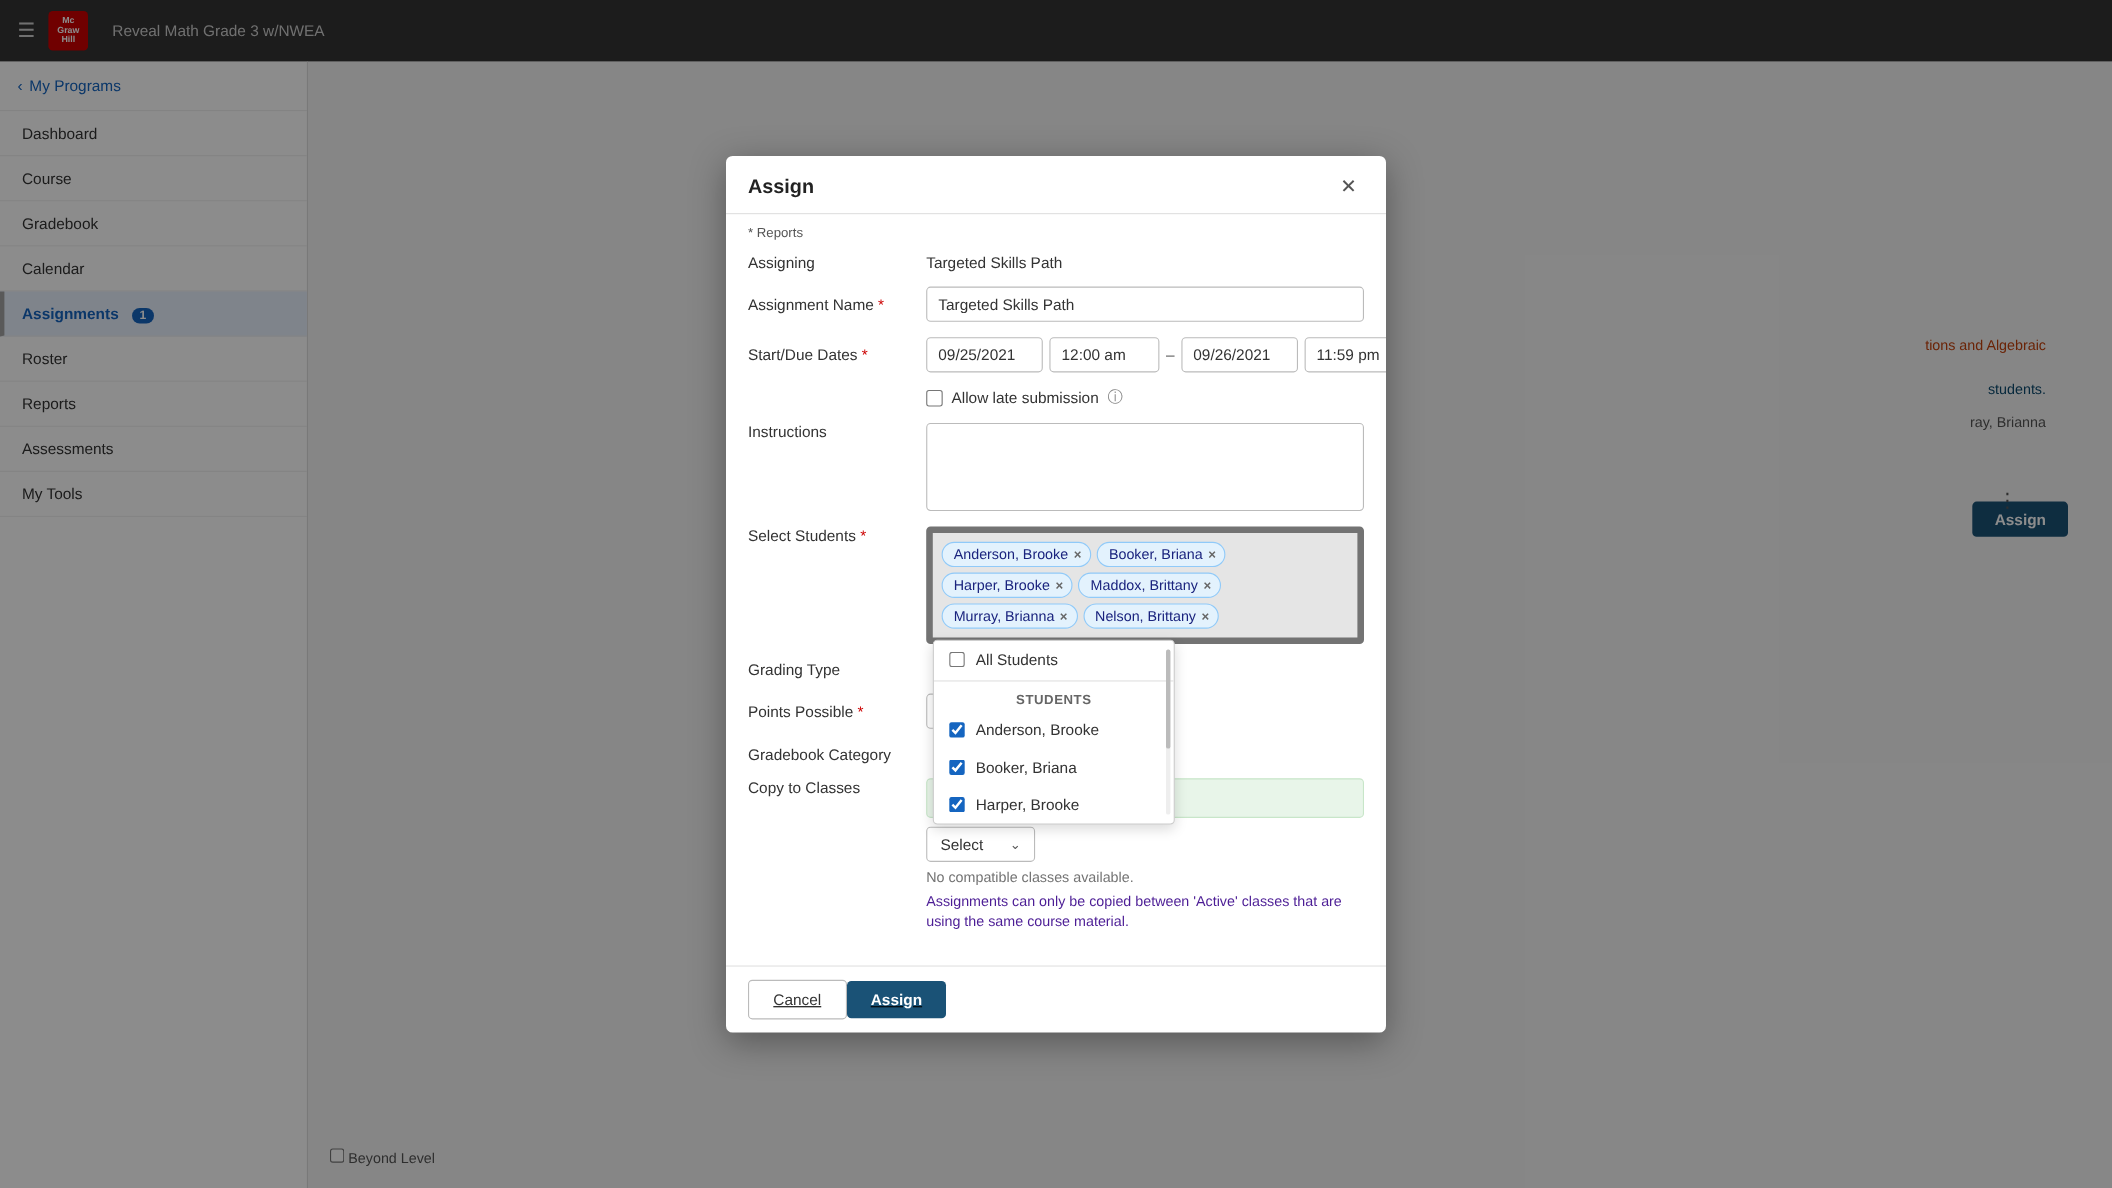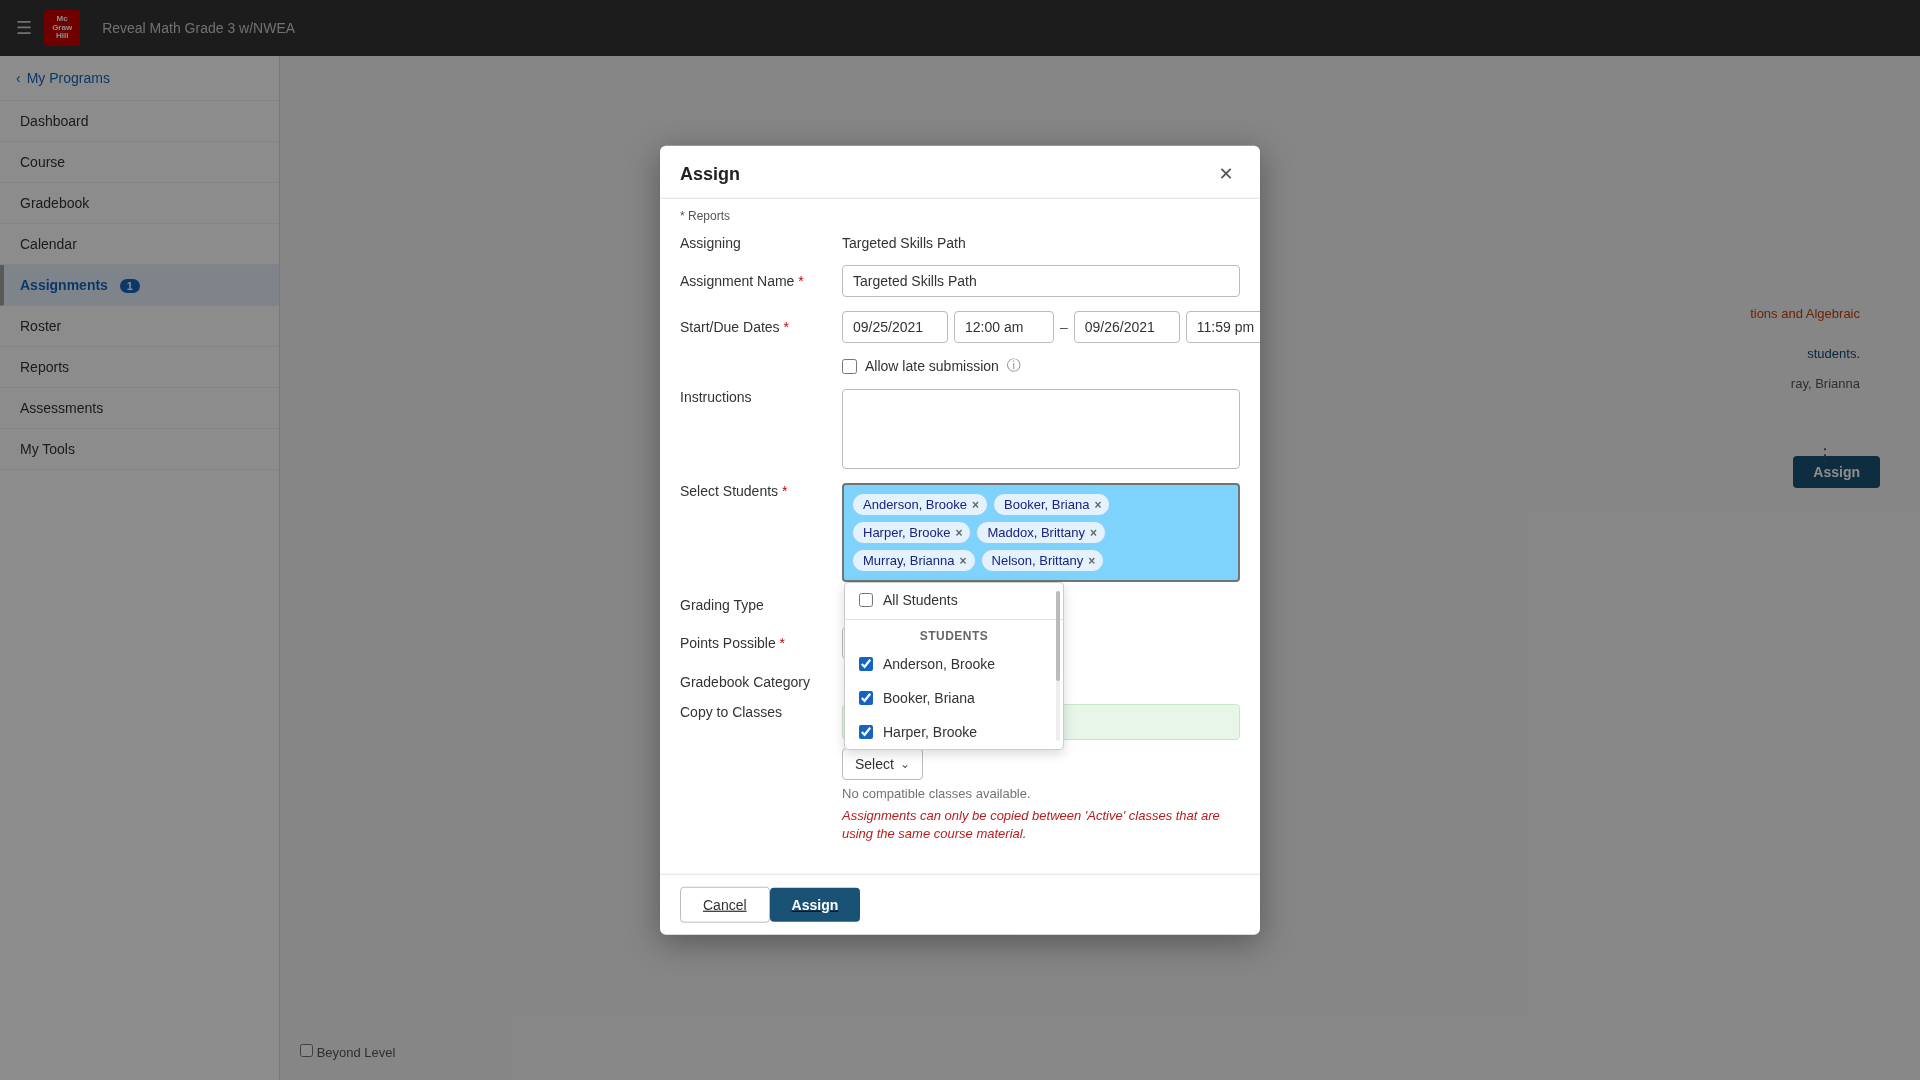--- a/index.html
+++ b/index.html
@@ -236,24 +236,24 @@
       border: 1px solid #bbb;
       border-radius: 4px;
       padding: 8px;
       font-size: 14px;
       font-family: inherit;
     }
 
     
     .students-container {
       width: 400px;
-      border: 2px solid #737373;
+      border: 6px solid #737373;
       border-radius: 4px;
       padding: 8px;
-      background: #7dd3fc;
+      background: #e5e5e5;
       position: relative;
     }
 
     .student-tags {
       display: flex;
       flex-wrap: wrap;
       gap: 5px;
     }
 
     .student-tag {
@@ -374,44 +374,43 @@
       border: 1px solid #c8e6c9;
       border-radius: 4px;
       padding: 8px 10px;
       margin-bottom: 8px;
       line-height: 1.4;
     }
 
     .select-btn {
       display: flex;
       align-items: center;
-      gap: 6px;
+      gap: 24px;
       border: 1px solid #bbb;
       background: #fff;
       border-radius: 4px;
       padding: 7px 12px;
       font-size: 14px;
       cursor: pointer;
       color: #333;
       margin-bottom: 6px;
     }
 
     .select-btn .chevron { font-size: 12px; color: #555; }
 
     .no-classes-error {
       font-size: 13px;
       color: #737373;
       margin-bottom: 6px;
     }
 
     .copy-info-text {
       font-size: 13px;
-      color: #b91c1c;
+      color: #4c1d95;
       line-height: 1.4;
-      font-style: italic;
     }
 
     
     .modal-footer {
       display: flex;
       align-items: center;
       justify-content: flex-start;
       padding: 12px 20px;
       border-top: 1px solid #e0e0e0;
       text-decoration: underline;

